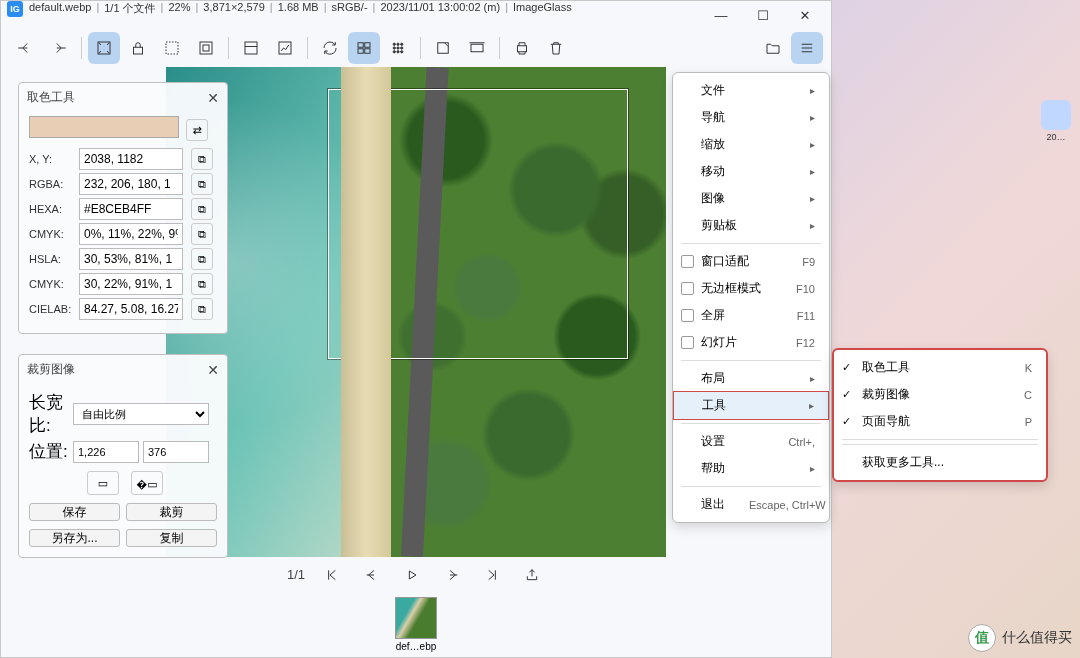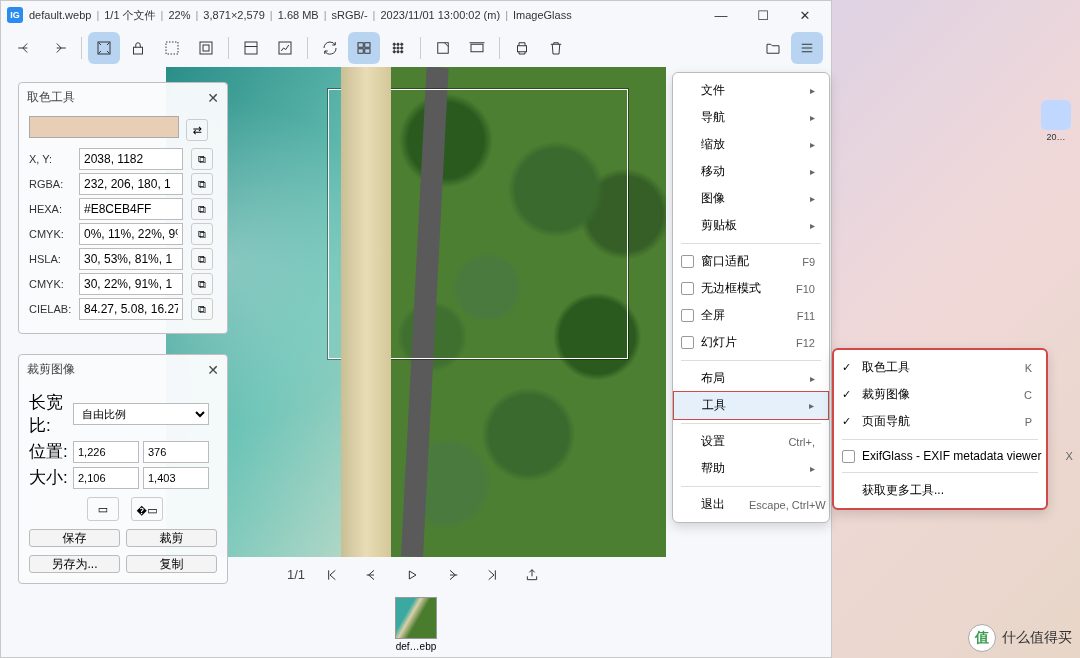--- a/index.html
+++ b/index.html
@@ -1,19 +1,19 @@
 <!DOCTYPE html>
 <html><head>
 <meta charset="utf-8">
 <style>
   * { box-sizing: border-box; margin: 0; padding: 0; font-family: "Segoe UI", "Microsoft YaHei", sans-serif; }
   body { width: 1080px; height: 658px; overflow: hidden; position: relative; background: #fff; }
   .desktop { position: absolute; inset: 0; background: linear-gradient(135deg,#a8c8e8 0%,#d8d0e8 40%,#f0d8d8 70%,#e8d6c8 100%); }
   .app-window { position: absolute; left: 0; top: 0; width: 832px; height: 658px; background: #f6f8fb; border: 1px solid #c8c8c8; display: flex; flex-direction: column; }
-  .titlebar { height: 30px; display: flex; align-items: center; font-size: 11px; color: #333; padding: 0 6px; }
+  .titlebar { height: 30px; display: flex; font-size: 11px; color: #333; padding: 0 6px; }
   .titlebar .icon { width: 16px; height: 16px; background: #2a8cf0; border-radius: 3px; margin-right: 6px; display:inline-flex;align-items:center;justify-content:center;color:#fff;font-size:9px;font-weight:bold;}
   .titlebar .sep { margin: 0 5px; color: #999; }
   .title-seg { white-space: nowrap; }
   .winbtns { margin-left: auto; display: flex; gap: 2px; }
   .winbtn { width: 40px; height: 28px; display: flex; align-items: center; justify-content: center; font-size: 13px; }
   .toolbar { height: 42px; display: flex; align-items: center; padding: 0 8px; gap: 2px; }
   .tbtn { width: 32px; height: 32px; border-radius: 6px; display: flex; align-items: center; justify-content: center; color: #333; }
   .tbtn.active { background: #b8d4f0; }
   .tbtn svg { width: 18px; height: 18px; stroke: #333; fill: none; stroke-width: 1.3; }
   .tdiv { width: 1px; height: 22px; background: #ccc; margin: 0 4px; }
@@ -321,25 +321,20 @@
   <div class="panel-body">
     <div class="crop-row" style="grid-template-columns:40px 136px;">
         <label>长宽比:</label>
       <select><option>自由比例</option></select>
     </div>
     <div class="crop-row">
         <label>位置:</label>
       <input value="1,226" style="">
       <input value="376" style="">
     </div>
-    <div class="crop-row">
-        <label>大小:</label>
-      <input value="2,106" style="">
-      <input value="1,403" style="">
-    </div>
     <div class="crop-center">
       <span class="mini-btn">▭</span>
       <span class="mini-btn">�▭</span>
     </div>
     <div class="crop-btns">
       <button>保存</button>
       <button>裁剪</button>
     </div>
     <div class="crop-btns">
       <button>另存为...</button>
@@ -429,25 +424,20 @@
       <span class="check">✓</span>
       <span>裁剪图像</span>
       <span class="shortcut">C</span>
     </div>
   <div class="menu-item">
       <span class="check">✓</span>
       <span>页面导航</span>
       <span class="shortcut">P</span>
     </div>
   <div class="menu-sep"></div>
-  <div class="menu-item">
-      <span class="box"></span>
-      <span>ExifGlass - EXIF metadata viewer</span>
-      <span class="shortcut">X</span>
-    </div>
   <div class="menu-sep"></div>
   <div class="menu-item">
       <span>获取更多工具...</span>
     </div>
 </div>
 
 <div class="watermark">
   <span class="badge">值</span>
   <span>什么值得买</span>
 </div>

